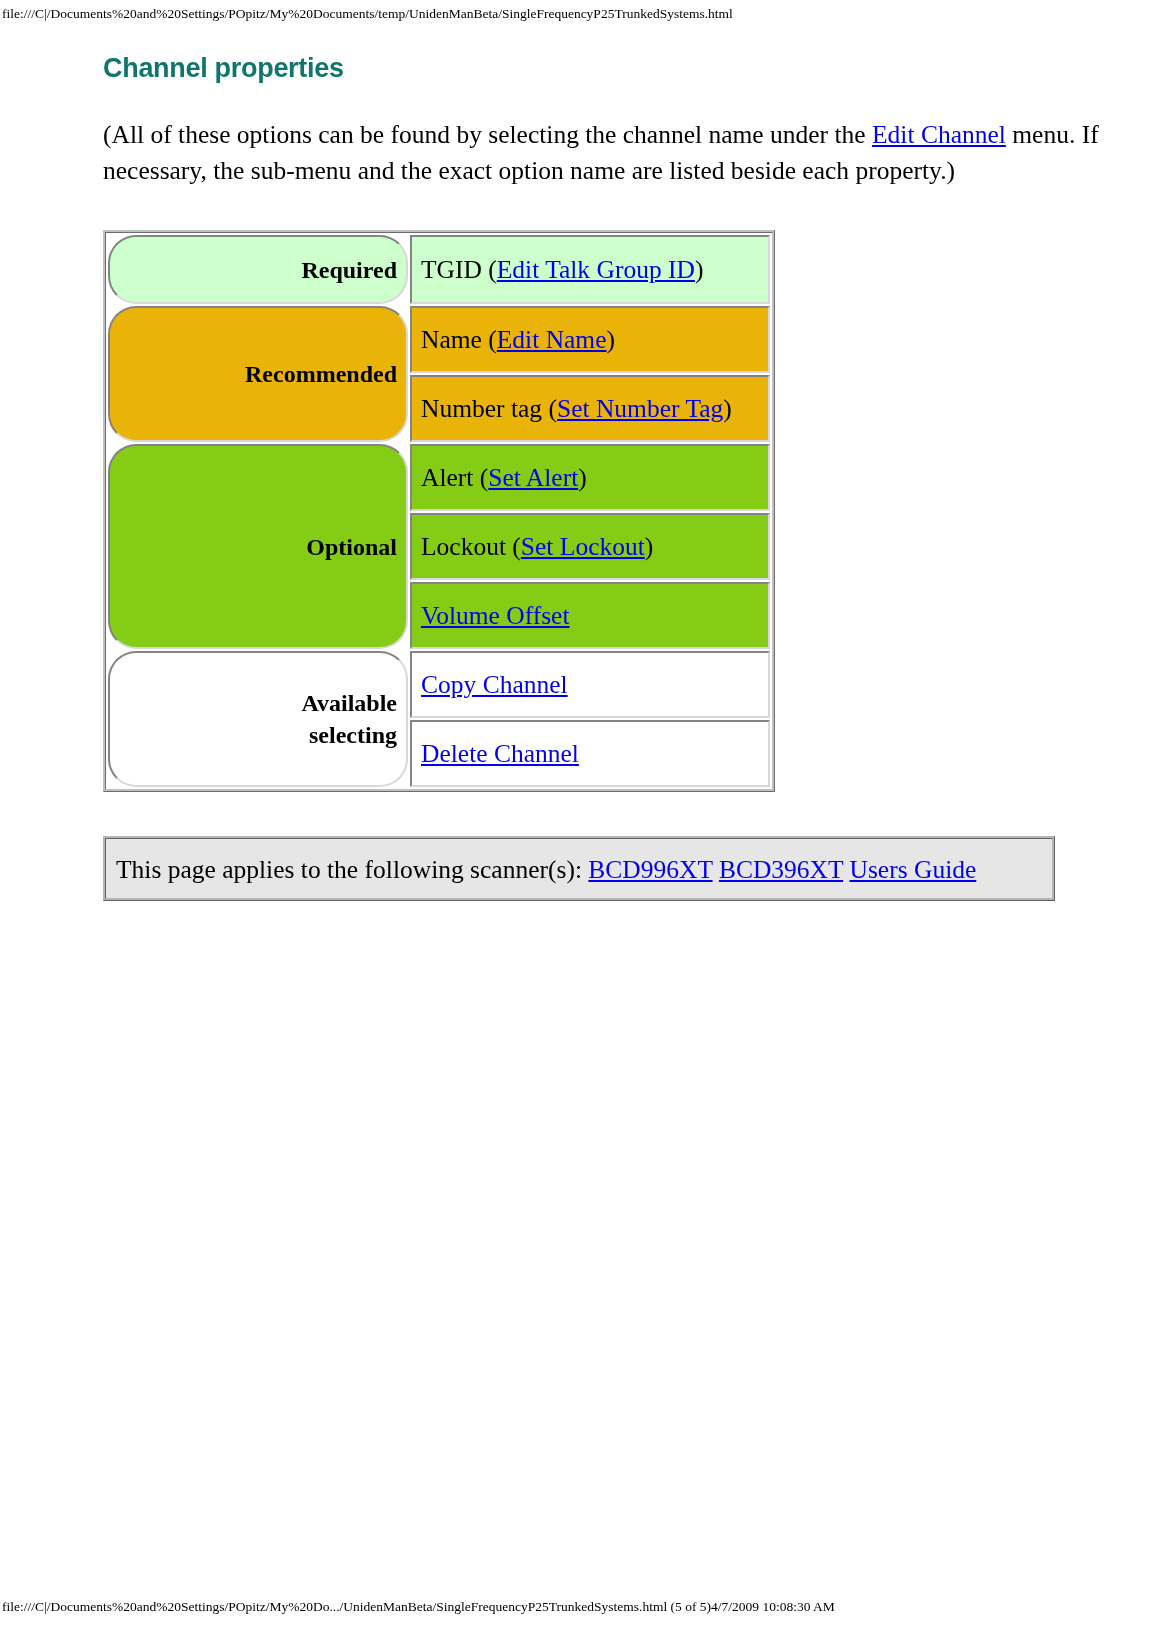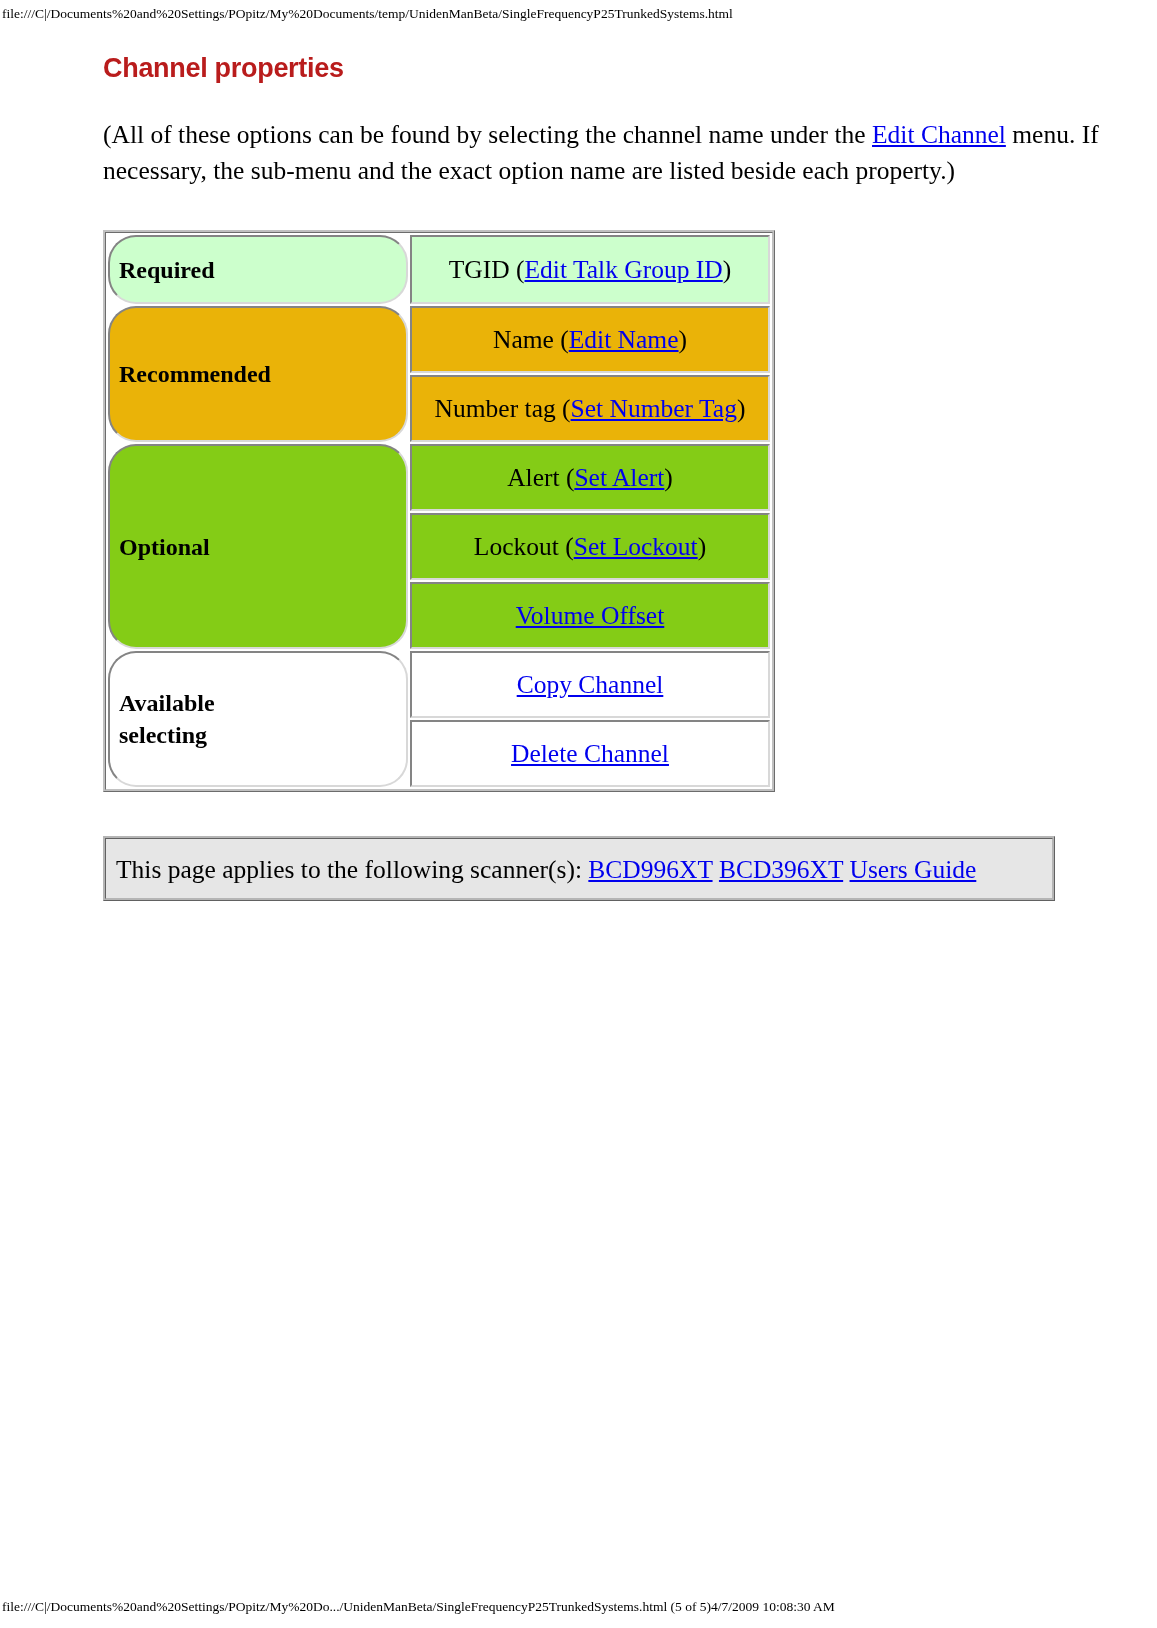--- a/index.html
+++ b/index.html
@@ -40,21 +40,21 @@
   }
 
   h1.page-title {
     font-family: "Liberation Sans", "DejaVu Sans", sans-serif;
     font-size: 27px;
     font-weight: bold;
     letter-spacing: -0.3px;
     margin: 0 0 0 0;
     padding: 0;
     line-height: 40px;
-    color: #b91c1c;
+    color: #0f766e;
   }
 
   p.intro {
     font-size: 25.5px;
     line-height: 36px;
     margin: 29px 0 16px 0;
     padding: 0;
     width: 1010px;
   }
 
@@ -77,28 +77,28 @@
   }
   table.props td {
     border: 2px inset #d8d8d8;
     padding: 5px 9px;
     font-size: 25.5px;
     line-height: 33px;
     vertical-align: middle;
   }
   table.props td.cat {
     width: 278px;
-    text-align: left;
+    text-align: right;
     font-weight: bold;
     font-size: 24px;
     line-height: 32px;
     border-radius: 28px;
   }
   table.props td.val {
-    text-align: center;
+    text-align: left;
   }
 
   .bg-green  { background-color: #ccffcc; }
   .bg-orange { background-color: #eab308; }
   .bg-pink   { background-color: #84cc16; }
   .bg-white  { background-color: #ffffff; }
 
   
   tr.r-required td { height: 55px; }
   tr.r-name td,

